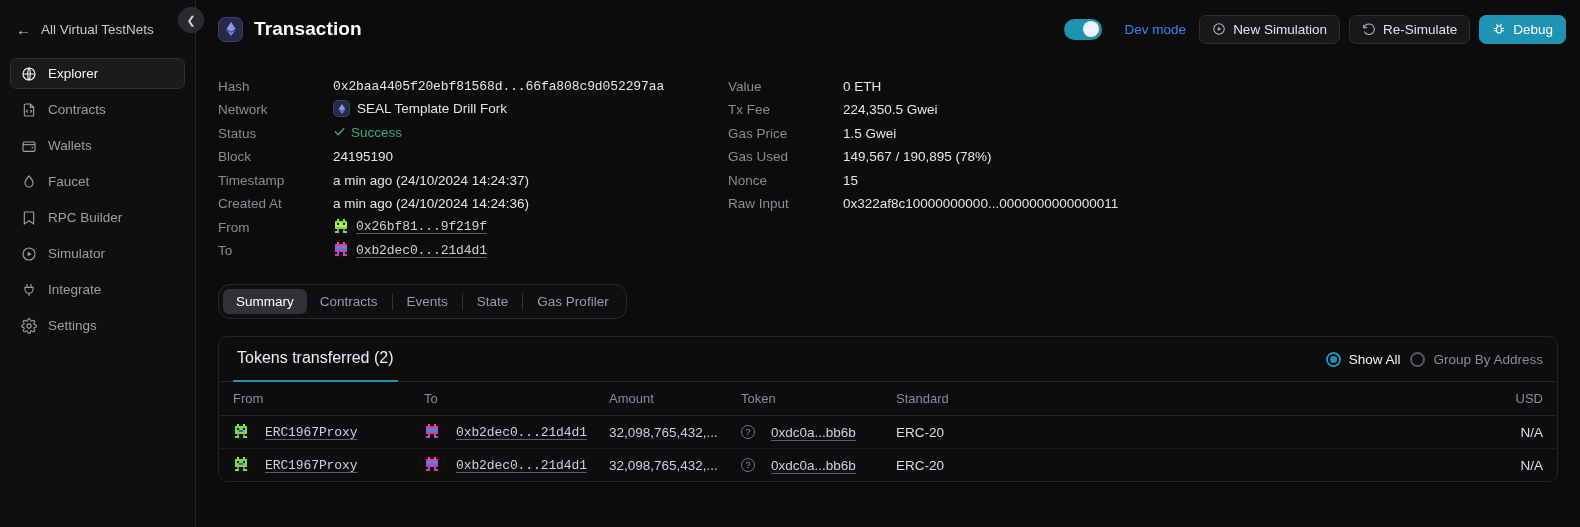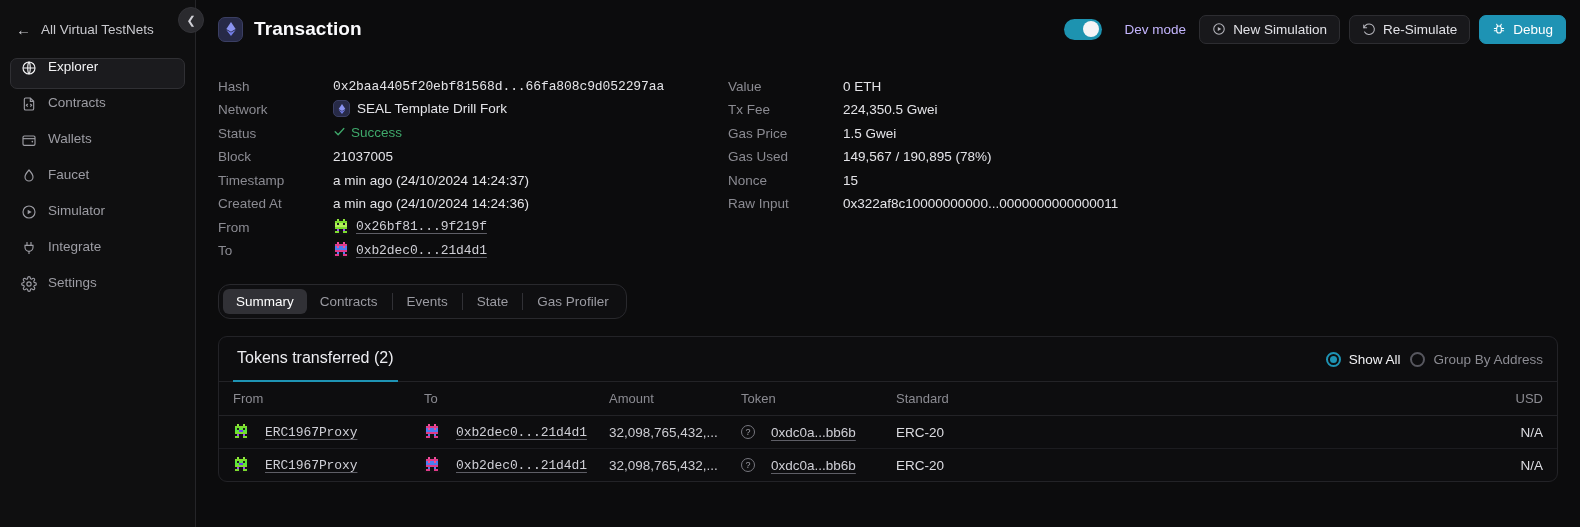--- a/index.html
+++ b/index.html
@@ -20,21 +20,21 @@
     padding: 14px 10px 0 10px;
     position: relative;
   }
   .sb-back {
     display: flex; align-items: center; gap: 10px;
     height: 30px; padding: 0 6px; margin-bottom: 14px;
     color: #c9c9ce; font-size: 13.5px; cursor: pointer;
   }
   .sb-back .arrow { font-size: 15px; color: #c9c9ce; line-height: 1; }
   .sb-item {
-    display: flex; align-items: flex-start; gap: 11px;
+    display: flex; align-items: center; gap: 11px;
     height: 31px; padding: 0 9px; margin-bottom: 5px;
     border-radius: 7px; color: #9d9da4; font-size: 13.5px;
     cursor: pointer; border: 1px solid transparent;
   }
   .sb-item.active {
     background: #1b1b1e; border-color: #303034; color: #f2f2f4;
   }
   .sb-ico { width: 17px; height: 17px; display: flex; align-items: center; justify-content: center; flex: 0 0 17px; }
   .sb-ico svg { width: 16px; height: 16px; display: block; }
 
@@ -64,21 +64,21 @@
 
   .topbar-actions { margin-left: auto; display: flex; align-items: center; gap: 9px; }
   .toggle {
     width: 38px; height: 21px; border-radius: 11px; background: #1d93b0;
     position: relative; cursor: pointer; flex: 0 0 38px;
   }
   .toggle .knob {
     position: absolute; top: 2.5px; right: 2.5px;
     width: 16px; height: 16px; border-radius: 50%; background: #f4f4f6;
   }
-  .devmode-label { font-size: 13.5px; color: #c4b5fd; margin-left: 14px; margin-right: 4px; }
+  .devmode-label { font-size: 13.5px; color: #3b82f6; margin-left: 14px; margin-right: 4px; }
   .btn {
     display: flex; align-items: center; gap: 7px;
     height: 29px; padding: 0 12px; border-radius: 7px;
     font-size: 13.5px; cursor: pointer; white-space: nowrap;
   }
   .btn-ghost { background: #18181b; border: 1px solid #2d2d31; color: #e2e2e7; }
   .btn-primary { background: #1e93b4; border: 1px solid #1e93b4; color: #ffffff; }
   .btn svg { display: block; }
 
   
@@ -215,20 +215,28 @@
     <div class="sb-item">
       <span class="sb-ico">
         <svg viewBox="0 0 24 24" fill="none" stroke="currentColor" stroke-width="1.7">
             <path d="M12 3s6 6.5 6 10.5A6 6 0 0 1 6 13.5C6 9.5 12 3 12 3z"></path>
           </svg>
       </span>
       <span>Faucet</span>
     </div>
 
 
+    <div class="sb-item">
+      <span class="sb-ico">
+        <svg viewBox="0 0 24 24" fill="none" stroke="currentColor" stroke-width="1.7">
+            <path d="M6 3h12a1 1 0 0 1 1 1v17l-7-5-7 5V4a1 1 0 0 1 1-1z"></path>
+          </svg>
+      </span>
+      <span>RPC Builder</span>
+    </div>
 
     <div class="sb-item">
       <span class="sb-ico">
         <svg viewBox="0 0 24 24" fill="none" stroke="currentColor" stroke-width="1.7">
             <circle cx="12" cy="12" r="9"></circle>
             <path d="M10 8.5l6 3.5-6 3.5z" fill="currentColor" stroke="none"></path>
           </svg>
       </span>
       <span>Simulator</span>
     </div>
@@ -335,21 +343,21 @@
             <span>
               <svg width="13" height="13" viewBox="0 0 24 24" fill="none" stroke="#3fa96b" stroke-width="2.4" stroke-linecap="round" stroke-linejoin="round">
                   <path d="M4 12.5 9.5 18 20 6.5"></path>
                 </svg>
             </span>
             <span>Success</span>
           </span>
         </div>
         <div class="drow">
           <span class="dlabel">Block</span>
-          <span class="dval">21037005</span>
+          <span class="dval">24195190</span>
         </div>
         <div class="drow">
           <span class="dlabel">Timestamp</span>
           <span class="dval">a min ago (24/10/2024 14:24:37)</span>
         </div>
         <div class="drow">
           <span class="dlabel">Created At</span>
           <span class="dval">a min ago (24/10/2024 14:24:36)</span>
         </div>
         <div class="drow">

